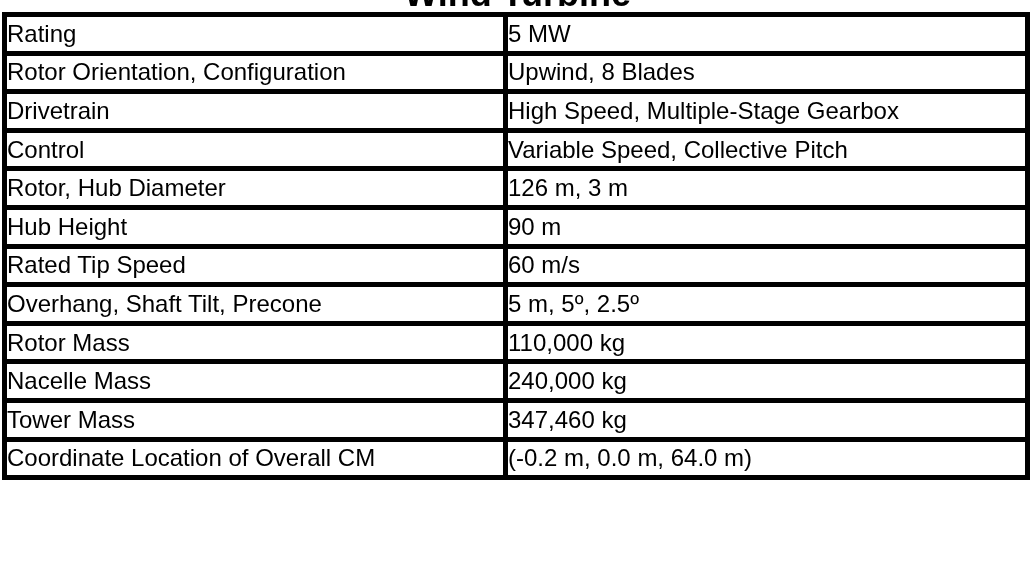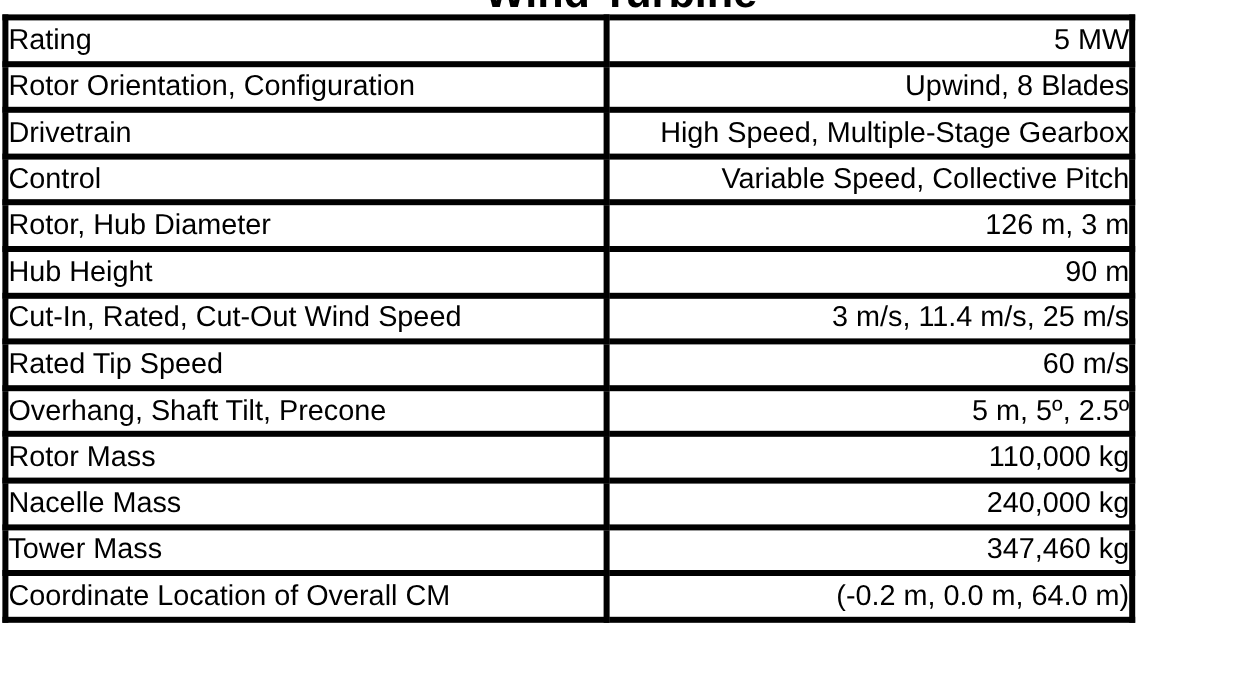--- a/index.html
+++ b/index.html
@@ -21,42 +21,42 @@
     font-weight: bold;
     font-size: 36px;
     line-height: 36px;
     color: #000000;
     white-space: nowrap;
   }
   table.spec {
     position: absolute;
     top: 12px;
     left: 2px;
-    width: 944px;
+    width: 1028px;
     border-collapse: collapse;
     table-layout: fixed;
   }
   table.spec td {
     border: 5px solid #000000;
     height: 33.6px;
     font-size: 24px;
     line-height: 26px;
     color: #000000;
     padding: 0;
     vertical-align: middle;
     white-space: nowrap;
     overflow: hidden;
   }
   td.label-cell {
     width: 496px;
     text-align: left;
     padding-left: 12px;
   }
   td.value-cell {
-    text-align: right;
+    text-align: left;
     padding-right: 10px;
   }
 </style>
 </head>
 <body>
 
 <div class="title">Wind Turbine</div>
 
 <table class="spec">
   <tbody>
@@ -78,24 +78,20 @@
     </tr>
     <tr>
       <td class="label-cell">Rotor, Hub Diameter</td>
       <td class="value-cell">126 m, 3 m</td>
     </tr>
     <tr>
       <td class="label-cell">Hub Height</td>
       <td class="value-cell">90 m</td>
     </tr>
     <tr>
-      <td class="label-cell">Cut-In, Rated, Cut-Out Wind Speed</td>
-      <td class="value-cell">3 m/s, 11.4 m/s, 25 m/s</td>
-    </tr>
-    <tr>
       <td class="label-cell">Rated Tip Speed</td>
       <td class="value-cell">60 m/s</td>
     </tr>
     <tr>
       <td class="label-cell">Overhang, Shaft Tilt, Precone</td>
       <td class="value-cell">5 m, 5º, 2.5º</td>
     </tr>
     <tr>
       <td class="label-cell">Rotor Mass</td>
       <td class="value-cell">110,000 kg</td>

